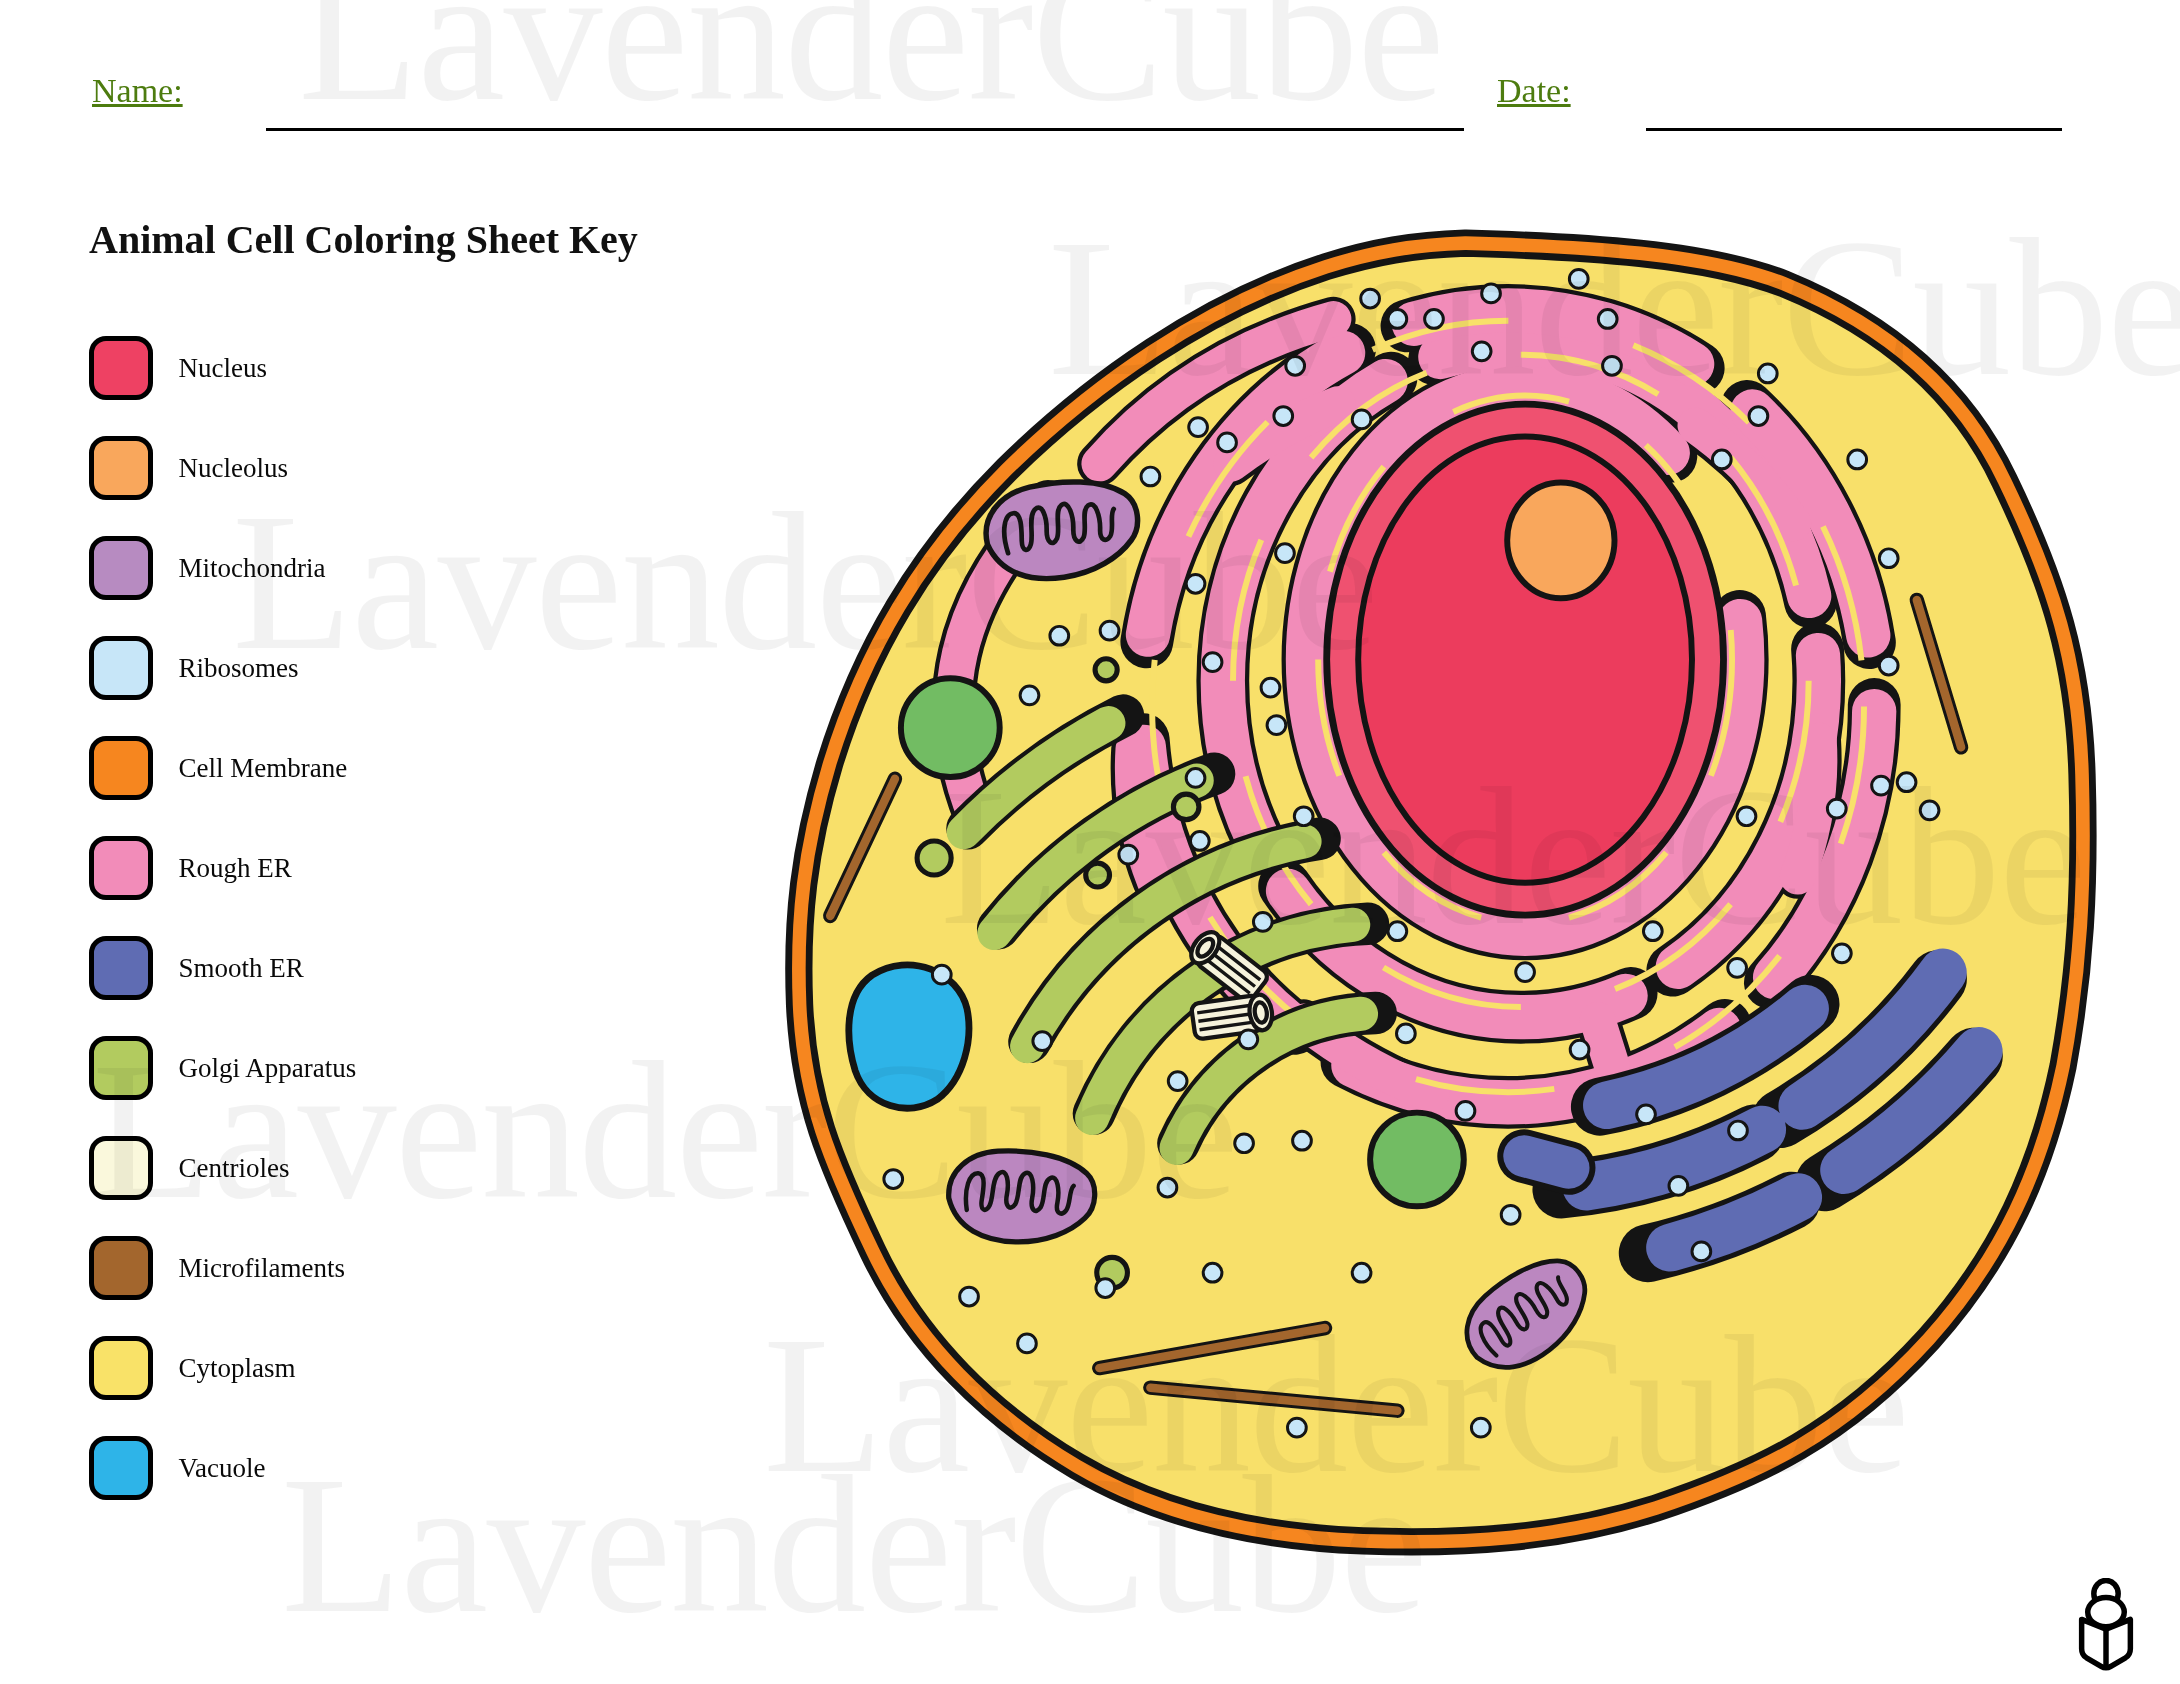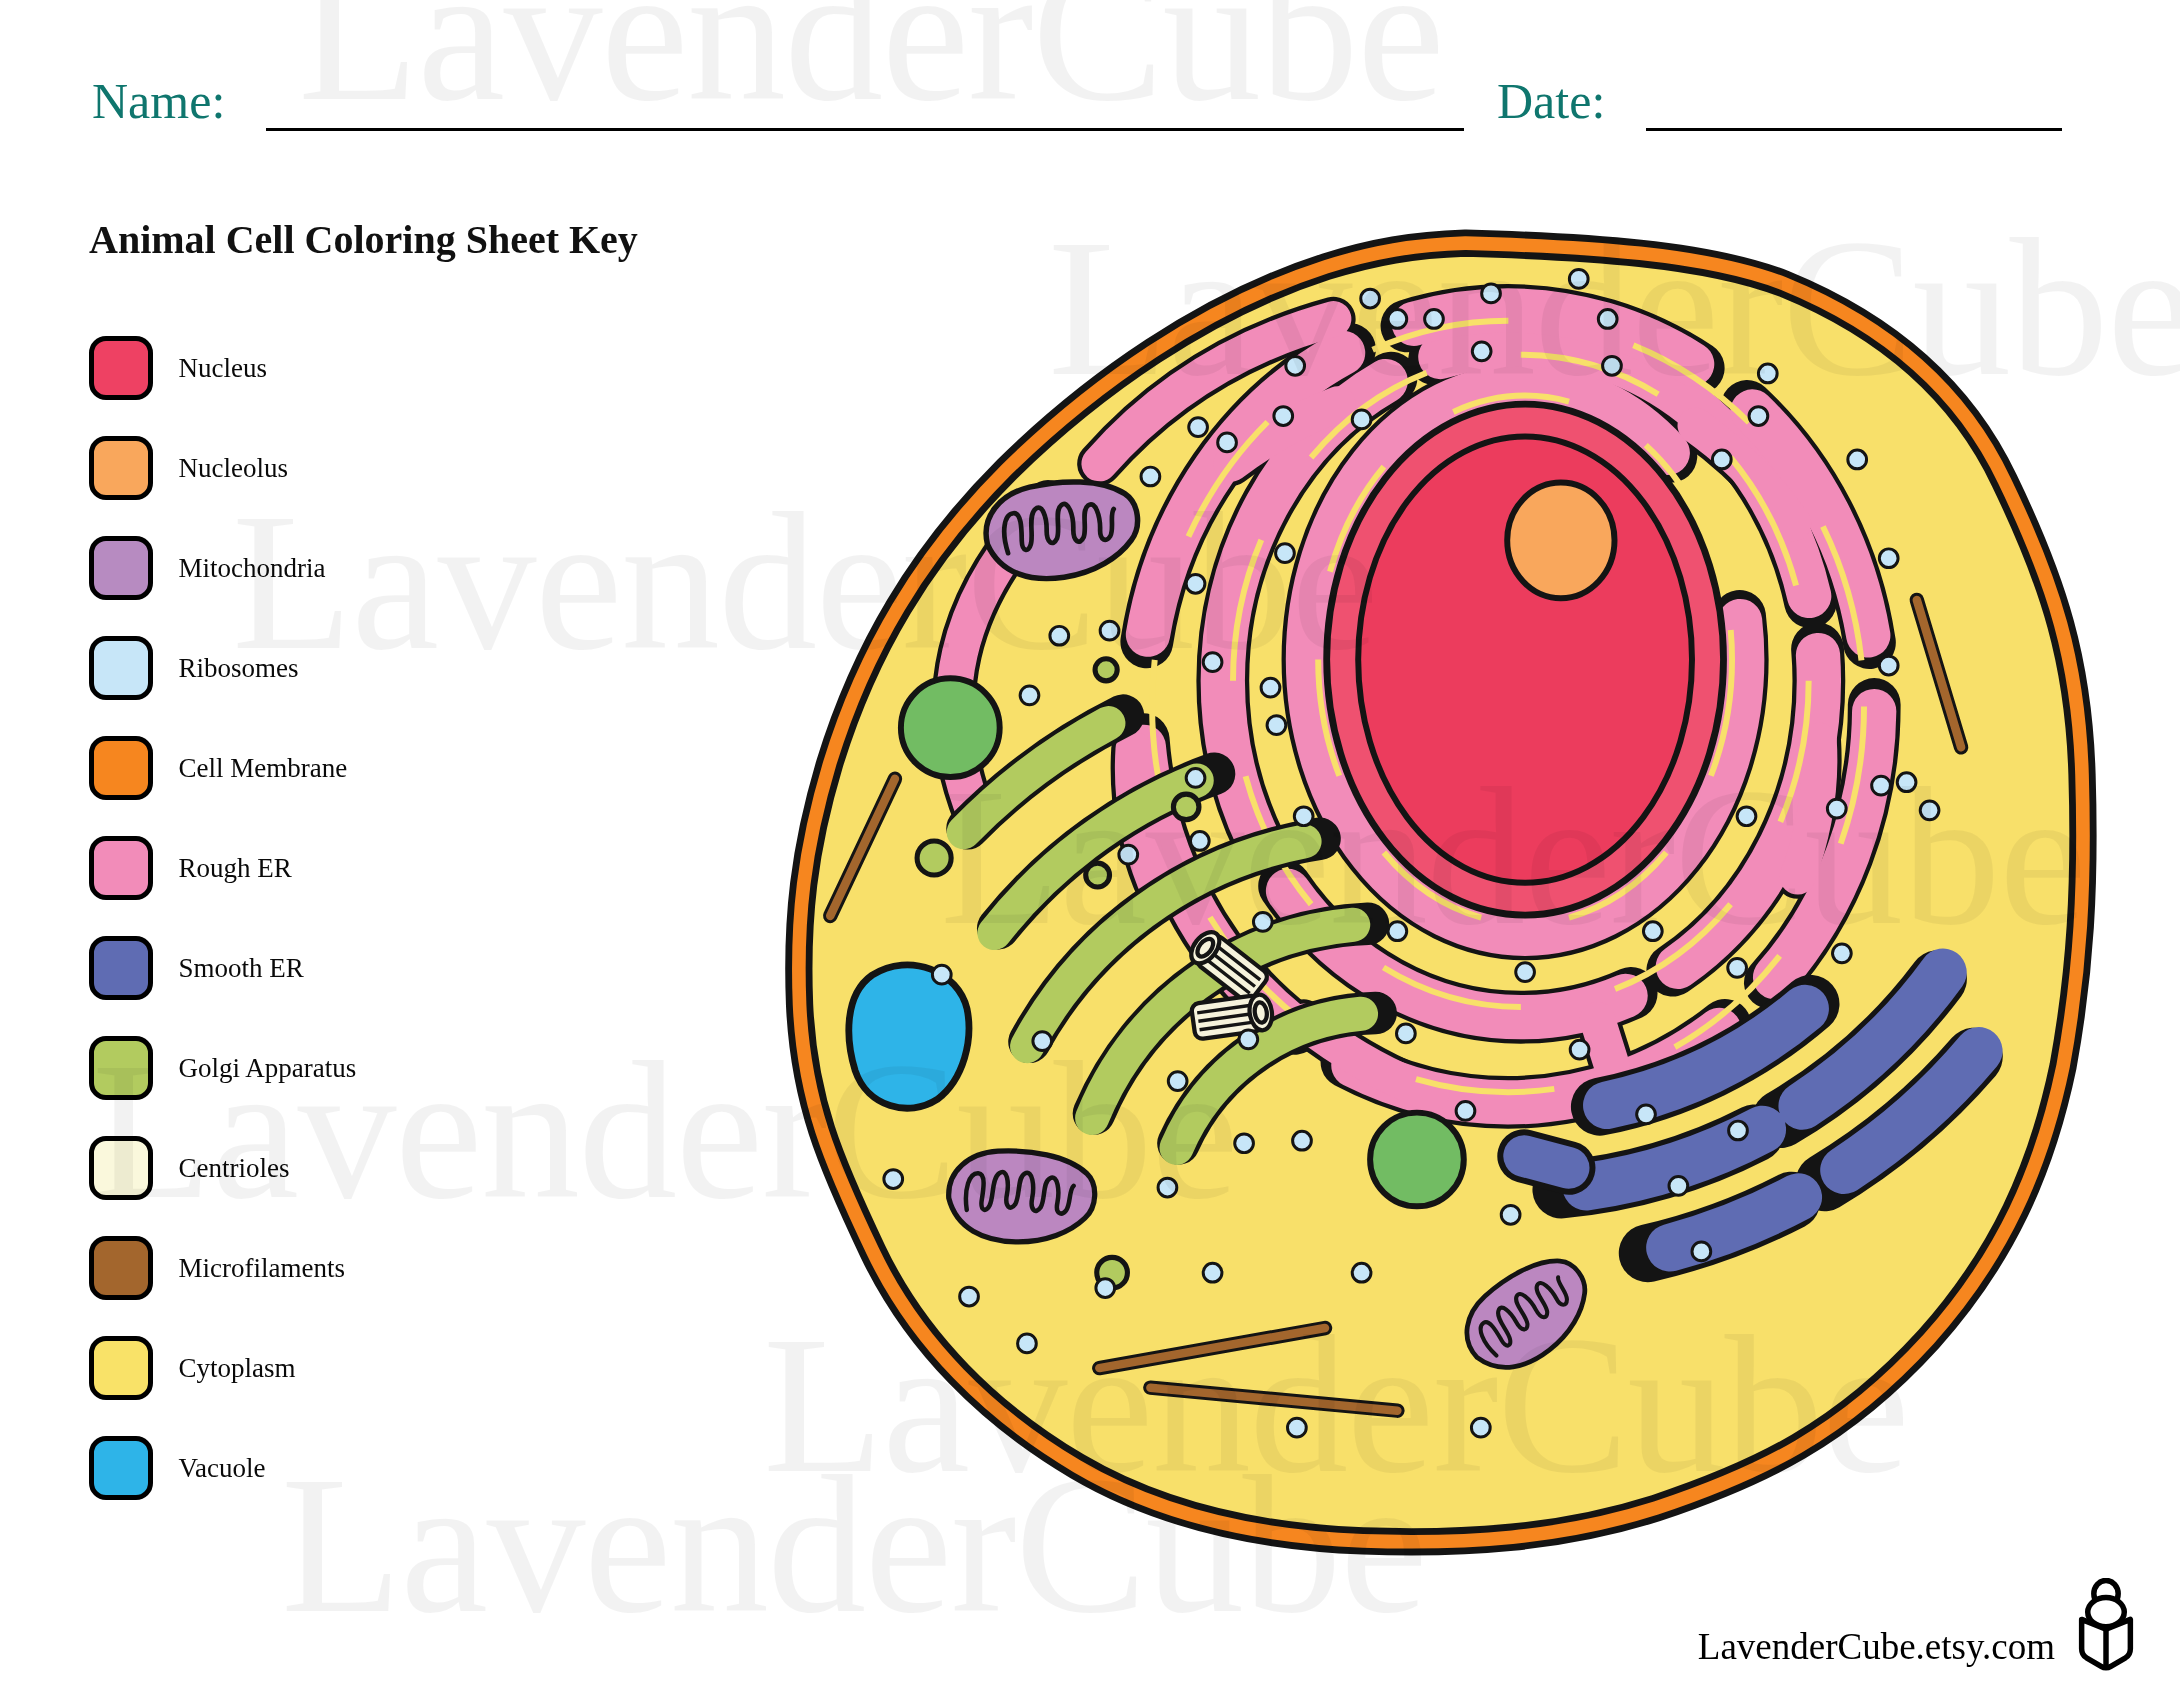--- a/index.html
+++ b/index.html
@@ -6,21 +6,21 @@
   body{
     width:2181px;height:1685px;position:relative;overflow:hidden;
     background:#ffffff;font-family:"Liberation Serif","DejaVu Serif",serif;color:#111;
   }
   
   .wm-layer{position:absolute;inset:0;pointer-events:none;z-index:40;}
   .wm{position:absolute;font-size:198px;font-weight:400;color:rgba(0,0,0,0.05);
       white-space:nowrap;letter-spacing:-1.7px;}
   
   .hdr{position:absolute;top:72px;left:0;width:100%;z-index:10;}
-  .hdr-label{position:absolute;font-size:50px;color:#0f766e;}
+  .hdr-label{position:absolute;font-size:34px;color:#4d7c0f;text-decoration:underline;}
   .name-label{left:92px;top:0;}
   .date-label{left:1497px;top:0;}
   .rule{position:absolute;border-bottom:3.4px solid #000;height:0.9px;top:55px;}
   .name-rule{left:266px;width:1198px;}
   .date-rule{left:1646px;width:416px;}
   
   .title{position:absolute;left:89px;top:189px;font-size:40px;font-weight:700;z-index:10;}
   
   .legend{position:absolute;left:89px;top:336px;margin:0;padding:0;list-style:none;z-index:10;}
   .legend li{display:flex;align-items:center;height:64px;margin-bottom:36px;}
@@ -311,21 +311,20 @@
       <circle class="dot" cx="1032" cy="1069" r="11"></circle>
           <circle class="dot" cx="820" cy="1065" r="11"></circle>
       <circle class="dot" cx="565" cy="981" r="11"></circle>
           <circle class="dot" cx="424" cy="764" r="11"></circle>
     </g>
   </g>
 </svg>
 </div>
 
 <div class="footer">
-  <span class="site">LavenderCube.etsy.com</span>
   <svg width="78" height="95" viewBox="0 0 64 78">
     <g fill="#ffffff" stroke="#000000" stroke-width="4.5" stroke-linejoin="round">
       <ellipse cx="32" cy="13" rx="10" ry="11"></ellipse>
       <ellipse cx="32" cy="28" rx="15" ry="12"></ellipse>
       <path d="M 12 34 L 32 42 L 52 34 L 52 58 Q 52 63 48 65.5 L 36 72.5 Q 32 75 28 72.5 L 16 65.5 Q 12 63 12 58 Z"></path>
       <path d="M 32 42 L 32 74" fill="none"></path>
     </g>
   </svg>
 </div>
 

